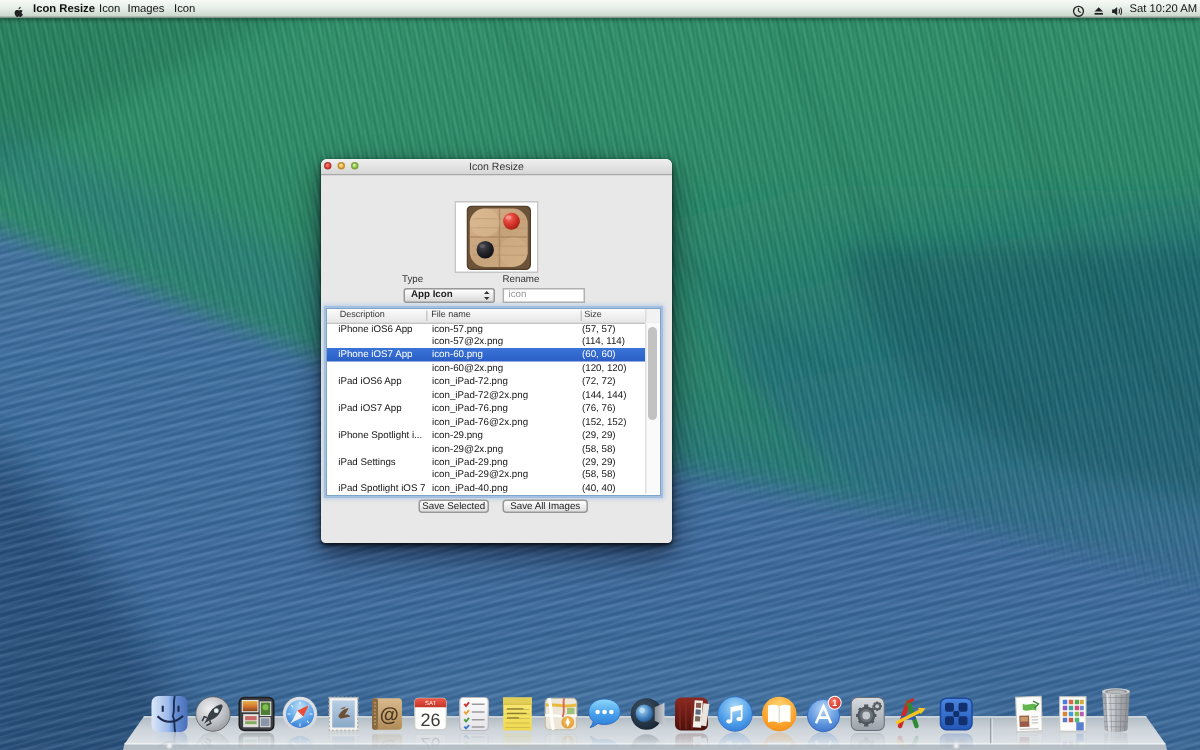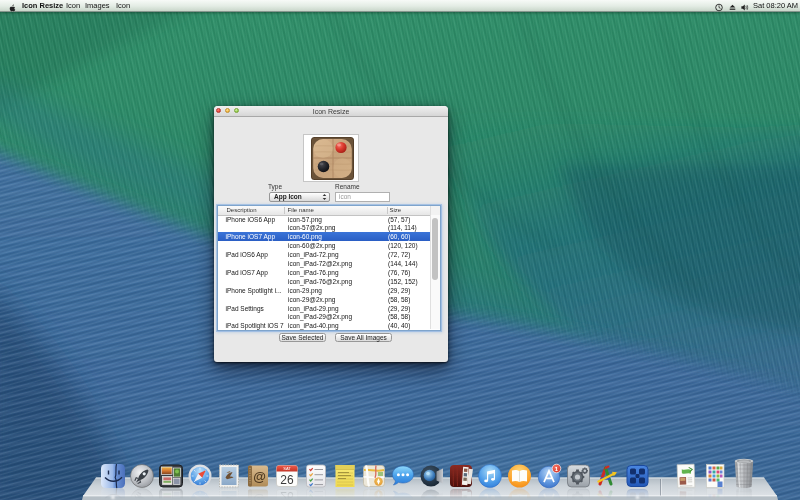--- a/index.html
+++ b/index.html
@@ -143,21 +143,21 @@
   <path d="M4,4 L4,1.9 M4,4 L5.5,4.8" stroke="#222" stroke-width="0.8" fill="none"></path>
  </svg>
  <svg class="l" style="left:729px;top:2px" width="7" height="7" viewBox="0 0 7 7">
   <path d="M0.7,3.6 L3.5,0.8 L6.3,3.6 Z" fill="#222"></path>
       <rect x="0.7" y="4.6" width="5.6" height="1.2" fill="#222"></rect>
  </svg>
  <svg class="l" style="left:741px;top:2px" width="8" height="7" viewBox="0 0 8 7">
   <path d="M0.4,2.3 L1.8,2.3 L3.8,0.6 L3.8,6.4 L1.8,4.7 L0.4,4.7 Z" fill="#222"></path>
   <path d="M4.9,1.9 C5.4,2.6 5.4,4.4 4.9,5.1 M6,1.1 C6.9,2.1 6.9,4.9 6,5.9" stroke="#222" stroke-width="0.7" fill="none"></path>
  </svg>
- <span class="l" style="left:753px;font-weight:500">Sat 08:20 AM</span>
+ <span class="l" style="left:753px;font-weight:500">Sat 10:20 AM</span>
 </div>
 
 <div id="win">
  <div id="titlebar">
   <div class="tl" style="left:2.2px;background:radial-gradient(circle at 35% 30%,#ff8a80,#e9493f 60%,#c33);border:0.5px solid #b33630;"></div>
   <div class="tl" style="left:11.2px;background:radial-gradient(circle at 35% 30%,#ffe9a8,#f5b941 60%,#d99b2b);border:0.5px solid #c08e2e;"></div>
   <div class="tl" style="left:20.2px;background:radial-gradient(circle at 35% 30%,#d7f8b8,#9ad04f 60%,#7bb13a);border:0.5px solid #79a437;"></div>
   <div id="wtitle">Icon Resize</div>
  </div>
 

